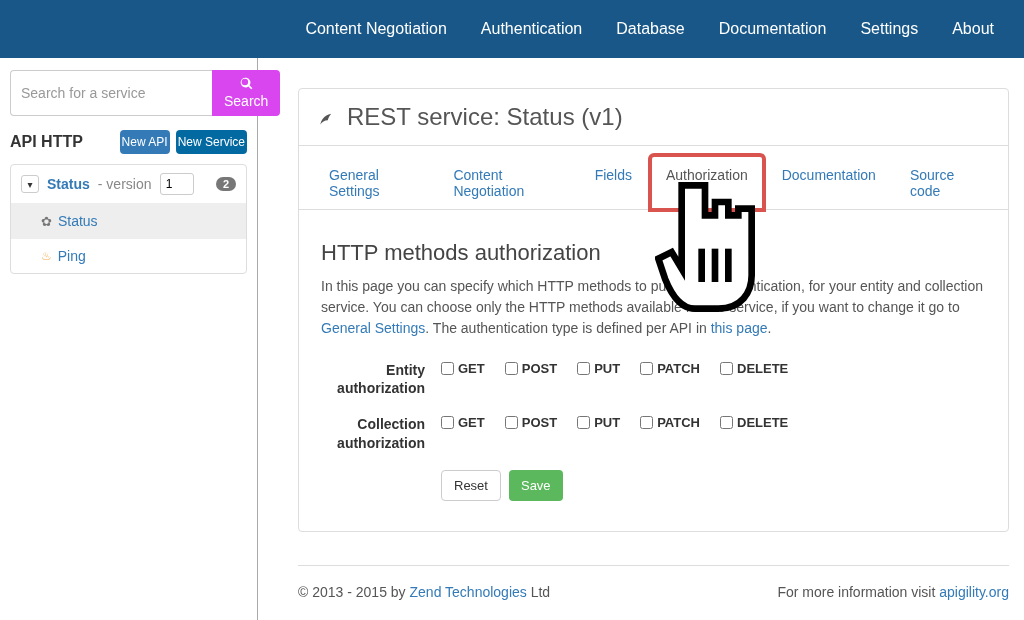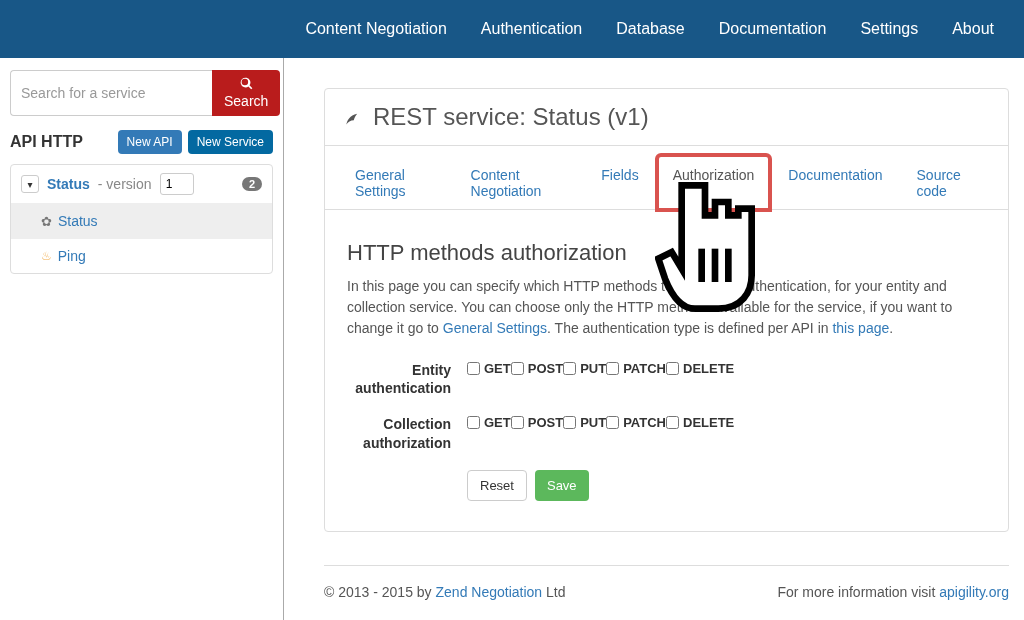--- a/index.html
+++ b/index.html
@@ -6,34 +6,34 @@
 body{font-family:"Helvetica Neue",Helvetica,Arial,sans-serif;font-size:14px;color:#333;background:#fff}
 .topnav{background:#185787;height:58px;display:flex;align-items:center;padding:0 30px 0 15px;color:#fff}
 .logo-wrap{display:flex;align-items:center;gap:2px}
 .logo-text{font-family:"Trebuchet MS",sans-serif;font-size:34px;font-weight:700;letter-spacing:-1px;color:#8cc63e}
 .php-badge{background:#8cc63e;color:#185787;border-radius:10px;font-size:11px;padding:1px 6px;font-weight:700;position:relative;top:8px;left:-4px}
 .logo-dot{width:6px;height:6px;border-radius:50%;background:#8cc63e;display:inline-block;margin-left:2px;position:relative;top:8px}
 .nav-spacer{flex:1}
 .nav-links{display:flex;gap:34px}
 .nav-links a{color:#fff;text-decoration:none;font-size:16px}
 .app{display:flex;min-height:562px}
-.sidebar{width:284px;border-right:1px solid #aaa;padding:12px 10px 0 10px;background:#fff}
+.sidebar{width:258px;border-right:1px solid #aaa;padding:12px 10px 0 10px;background:#fff}
 .searchbar{display:flex}
 .searchbar input{flex:1;border:1px solid #ccc;border-right:none;border-radius:4px 0 0 4px;padding:7px 10px;font-size:14px;color:#555}
 .searchbar input::placeholder{color:#999}
 .btn{border:none;border-radius:4px;padding:7px 12px;font-size:13px;cursor:pointer;color:#fff}
 .btn-green{background:#5cb85c}
-.btn-search{border-radius:0 4px 4px 0;background:#b91c1c;font-size:14px}
+.btn-search{border-radius:0 4px 4px 0;background:#d946ef;font-size:14px}
 .btn-blue{background:#337ab7}
 .btn-lblue{background:#0369a1}
 .btn-red{background:#d9534f}
 .btn-white{background:#fff;border:1px solid #ccc;color:#333}
 .api-header{display:flex;align-items:center;margin-top:14px}
 .api-header h4{font-size:16px;font-weight:700;color:#333;margin-right:auto}
-.api-header .btn{font-size:12px;padding:5px 9px}
+.api-header .btn{font-size:12px;padding:5px 2px}
 .api-header .btn+ .btn{margin-left:6px}
 .api-list{margin-top:10px;border:1px solid #ddd;border-radius:4px;overflow:hidden}
 .api-row{display:flex;align-items:center;padding:8px 10px;gap:8px}
 .chev{width:18px;height:18px;border:1px solid #ccc;border-radius:3px;display:flex;align-items:center;justify-content:center;font-size:10px;color:#333;background:#fff}
 .api-name{color:#337ab7;font-weight:700}
 .ver-label{color:#888}
 .ver-sel{width:34px;height:22px;border:1px solid #ccc;border-radius:3px;font-size:12px;text-align:center;background:#fff}
 .count-badge{margin-left:auto;background:#777;color:#fff;border-radius:9px;font-size:11px;padding:1px 7px;font-weight:700}
 .svc{padding:9px 10px 9px 30px;border-top:1px solid #eee;color:#337ab7;font-size:14px;display:flex;align-items:center;gap:6px}
 .svc.active{background:#eee}
@@ -47,21 +47,21 @@
 .tabs{display:flex;gap:2px;border-bottom:1px solid #ddd;padding:0 14px}
 .tab{padding:11px 15px;color:#337ab7;font-size:14px;border:1px solid transparent;border-bottom:none;border-radius:4px 4px 0 0;position:relative;top:1px;cursor:pointer}
 .tab.active{border-color:#ddd;background:#fff;color:#555}
 .tab.hl{outline:4px solid #d9534f;outline-offset:-2px}
 .tab-body{padding:30px 22px}
 .tab-body h2{font-size:22px;font-weight:400;color:#444;margin-bottom:10px}
 .desc{font-size:14px;color:#555;line-height:1.5;margin-bottom:22px}
 .desc a{color:#337ab7;text-decoration:none}
 .form-row{display:flex;align-items:flex-start;margin-bottom:18px}
 .form-row .lbl{width:120px;text-align:right;padding-right:16px;font-weight:700;font-size:14px;color:#333;line-height:1.3}
-.methods{display:flex;align-items:center}
+.methods{display:flex;gap:20px;align-items:center}
 .methods label{font-weight:700;font-size:13px;color:#333;display:flex;align-items:center;gap:4px}
 .methods input{width:13px;height:13px}
 .actions{margin-left:120px;display:flex;gap:8px}
 .footer{margin-top:auto;border-top:1px solid #ddd;padding:18px 0 0 0;display:flex;font-size:14px;color:#555}
 .footer a{color:#337ab7;text-decoration:none}
 .footer .right{margin-left:auto}
 .cursor-overlay{position:absolute;left:655px;top:182px;pointer-events:none}
 .trash{display:inline-block;width:12px;position:relative;top:1px}
 </style>
 </head>
@@ -133,21 +133,21 @@
           <div class="tab">Documentation</div>
           <div class="tab">Source code</div>
         </div>
         <div class="tab-body">
           <h2>HTTP methods authorization</h2>
           <p class="desc">
             <span>In this page you can specify which HTTP methods to put under authentication, for your entity and collection service. You can choose only the HTTP methods available for the service, if you want to change it go to </span><a>General Settings</a><span>. The authentication type is defined per API in </span><a>this page</a><span>.</span>
           </p>
 
           <div class="form-row">
-            <div class="lbl">Entity authentication</div>
+            <div class="lbl">Entity authorization</div>
             <div class="methods">
               <label>
                   <input type="checkbox" style="">
                   <span>GET</span>
                 </label>
               <label>
                   <input type="checkbox" style="">
                   <span>POST</span>
                 </label>
               <label>
@@ -194,21 +194,21 @@
           <div class="actions">
             <button class="btn btn-white">Reset</button>
             <button class="btn btn-green">Save</button>
           </div>
         </div>
       </div>
     </div>
 
     <div class="footer">
       <div>
-        <span>© 2013 - 2015 by </span><a>Zend Negotiation</a><span> Ltd</span>
+        <span>© 2013 - 2015 by </span><a>Zend Technologies</a><span> Ltd</span>
       </div>
       <div class="right">
         <span>For more information visit </span><a>apigility.org</a>
       </div>
     </div>
   </main>
 </div>
 
 <svg class="cursor-overlay" width="100" height="140" viewBox="0 0 60 84">
   <g fill="#fff" stroke="#000" stroke-width="4">

